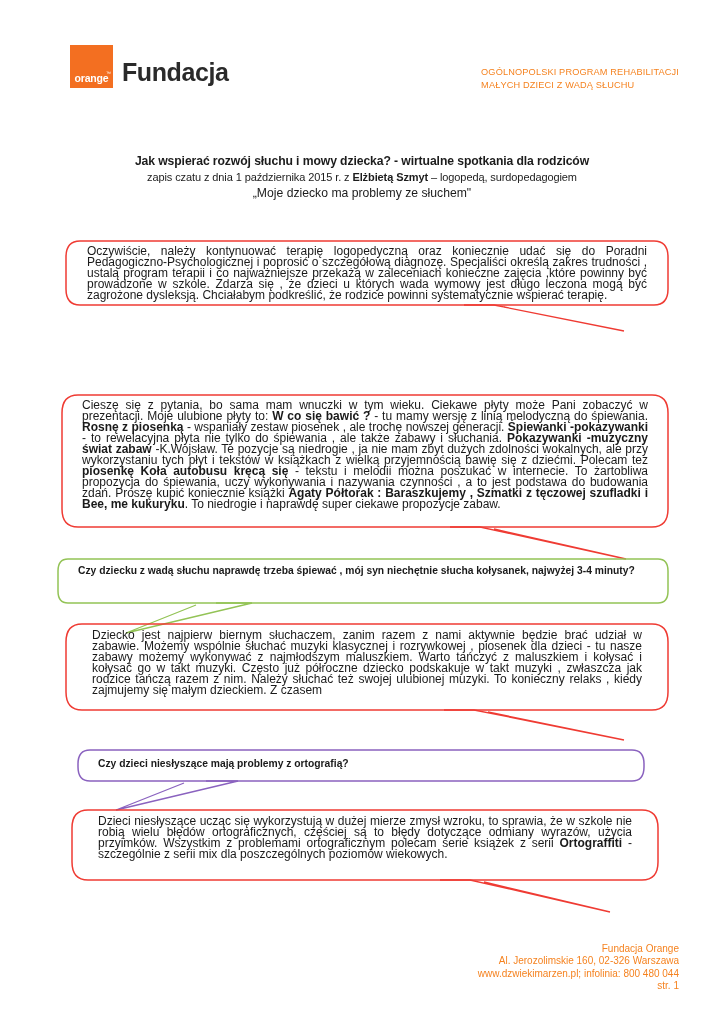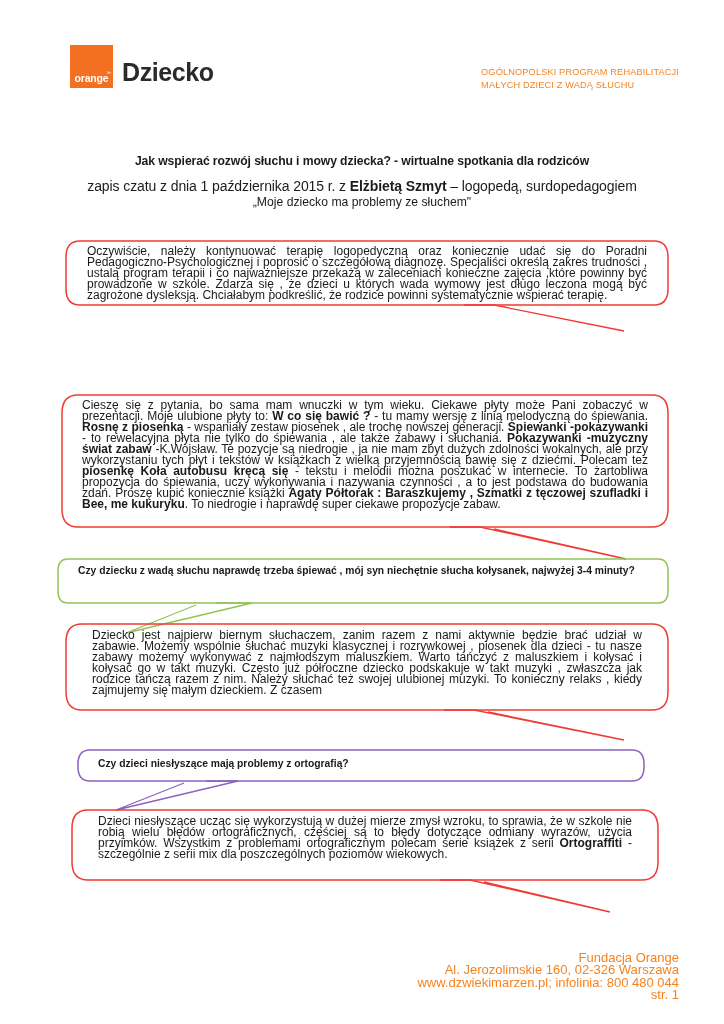--- a/index.html
+++ b/index.html
@@ -98,25 +98,24 @@
     color: #1c1c1c;
   }
   .title-l1 {
     font-size: 12.2px;
     font-weight: 700;
     line-height: 16px;
     letter-spacing: -0.1px;
     margin-top: 41px;
   }
   .title-l2 {
-    font-size: 14px;
+    font-size: 11px;
     font-weight: 400;
     line-height: 16px;
     letter-spacing: -0.1px;
-    margin-top: 9px;
   }
   .title-l2 b { font-weight: 700; }
   .title-l3 {
     font-size: 12.2px;
     font-weight: 400;
     line-height: 16px;
   }
 
   
   .bubble {
@@ -156,40 +155,40 @@
     color: #1a1a1a;
     text-align: justify;
     text-justify: inter-word;
   }
   .a-text b { font-weight: 700; }
 
   
   .footer {
     position: absolute;
     right: 45px;
-    bottom: 22px;
+    bottom: 31px;
     text-align: right;
     color: #f5821f;
     font-family: "Liberation Sans", sans-serif;
-    font-size: 13px;
+    font-size: 10px;
     line-height: 12.6px;
   }
 </style>
 </head>
 <body>
 
 <div class="page">
 
   <div class="header">
     <div class="logo-wrap">
       <div class="orange-mark">
         <span class="om-text">orange</span>
         <span class="om-tm">™</span>
       </div>
-      <div class="fundacja">Dziecko</div>
+      <div class="fundacja">Fundacja</div>
     </div>
     <div class="program-line">
       <div>OGÓLNOPOLSKI PROGRAM REHABILITACJI</div>
       <div>MAŁYCH DZIECI Z WADĄ SŁUCHU</div>
     </div>
   </div>
 
   <div class="title-block">
     <div class="title-l1">Jak wspierać rozwój słuchu i mowy dziecka? - wirtualne spotkania dla rodziców</div>
     <div class="title-l2"><span>zapis czatu z dnia 1 października  2015 r. z </span><b>Elżbietą Szmyt</b><span> – logopedą, surdopedagogiem</span></div>

